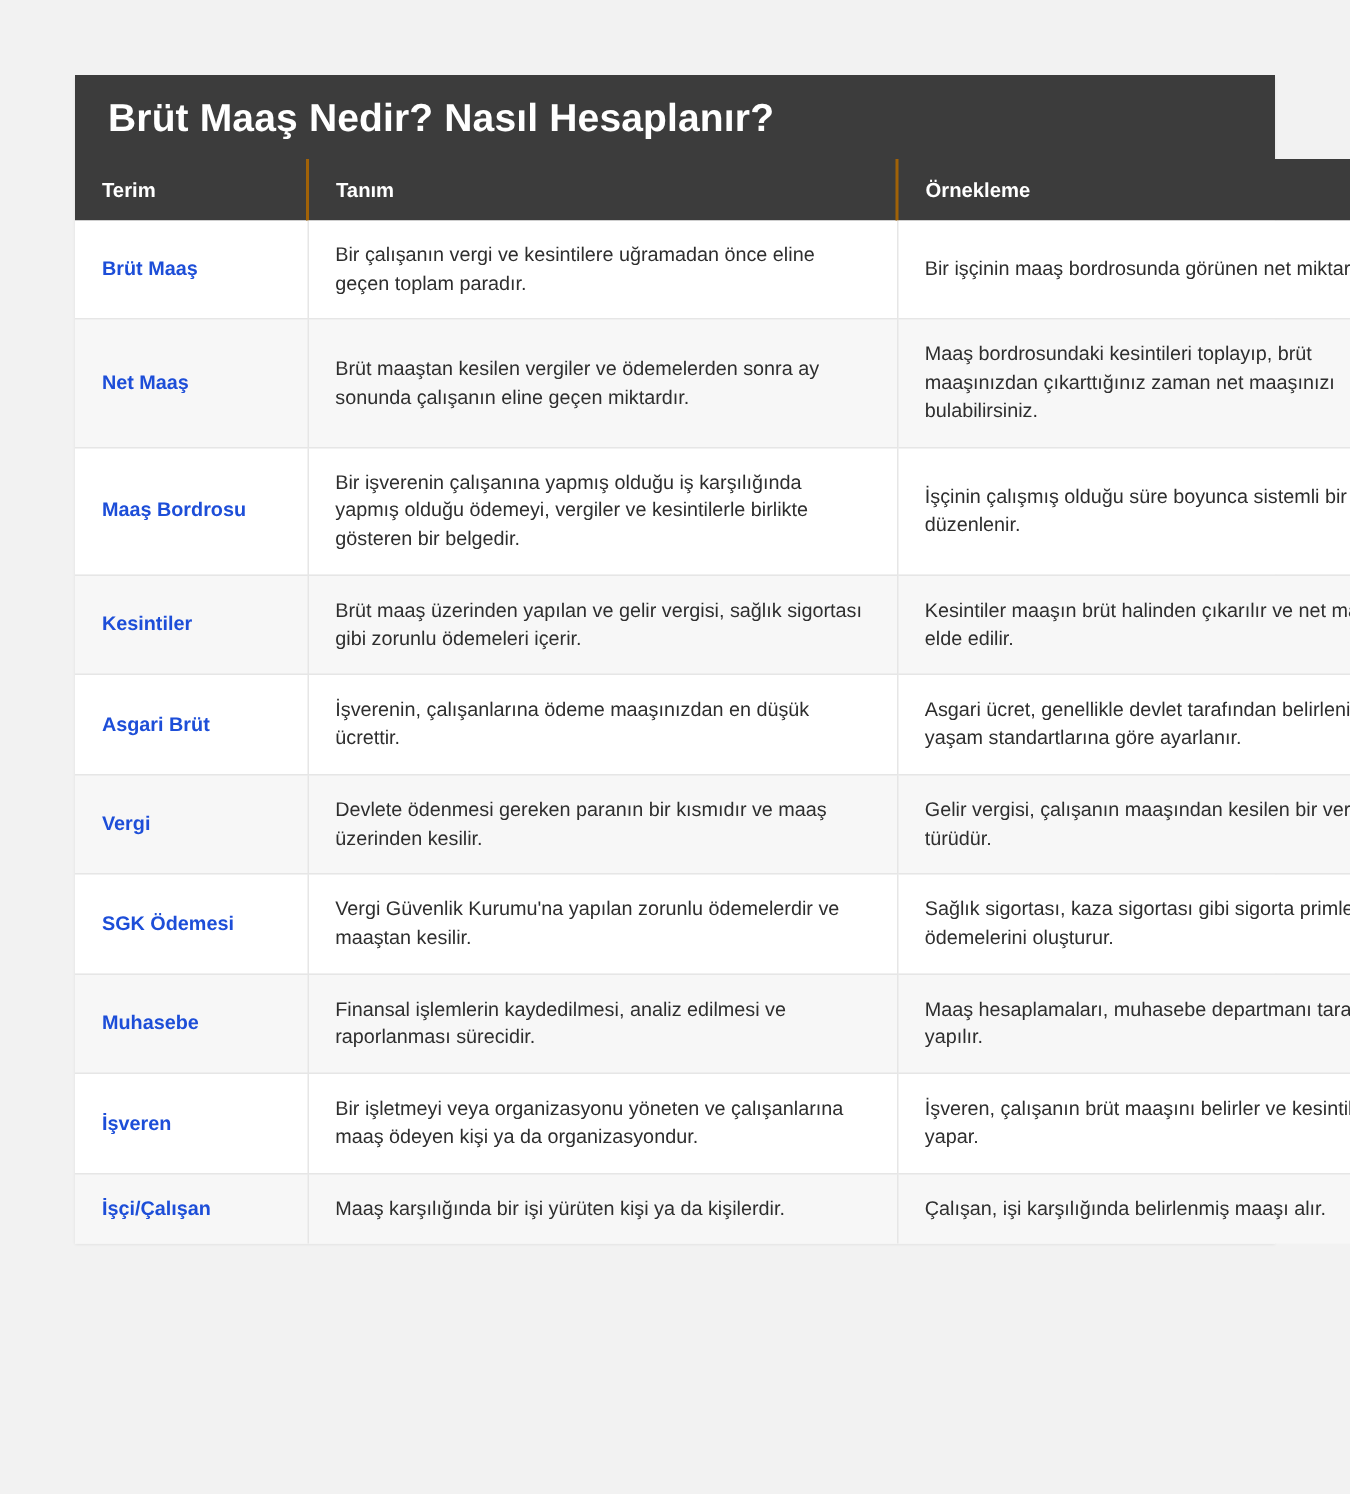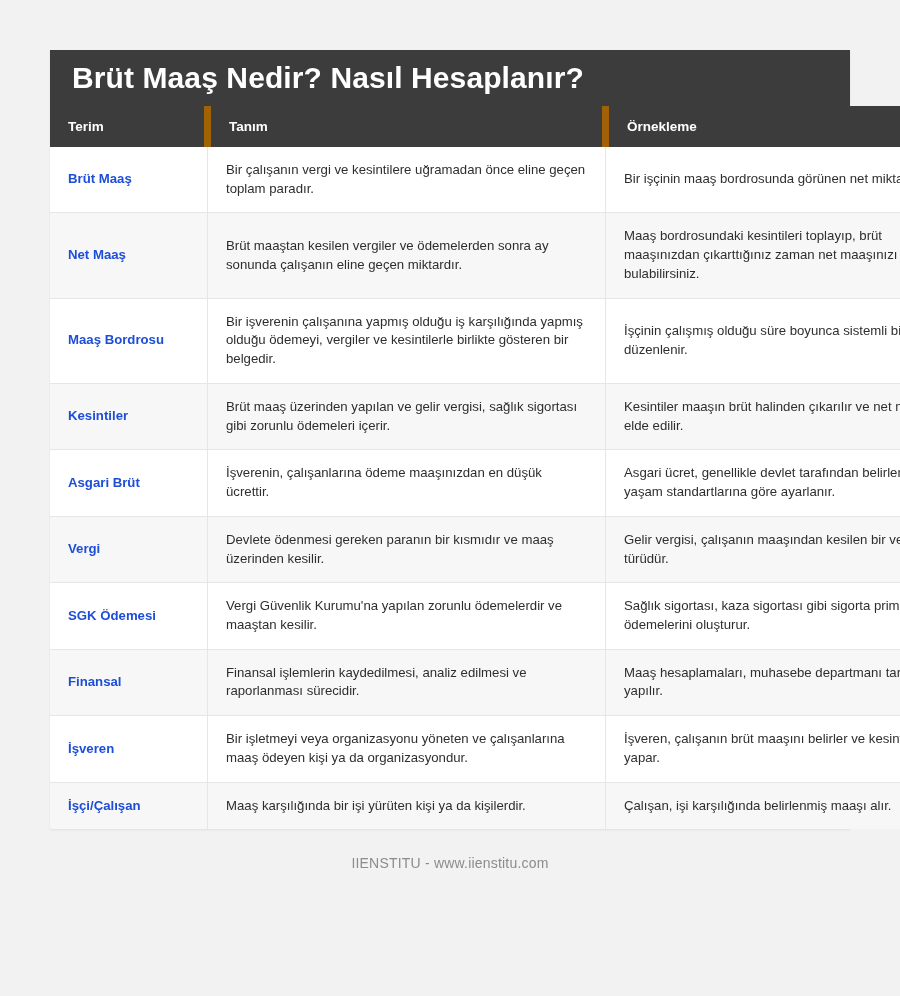--- a/index.html
+++ b/index.html
@@ -29,38 +29,38 @@
     background: #3c3c3c;
     color: #ffffff;
     height: 56px;
     display: flex;
     align-items: center;
     padding: 0 22px;
     box-sizing: border-box;
   }
   .title-bar h1 {
     margin: 0;
-    font-size: 30px;
+    font-size: 26px;
     font-weight: bold;
     letter-spacing: 0.1px;
     text-align: right;
   }
   table {
     border-collapse: collapse;
     width: 100%;
     table-layout: fixed;
   }
   thead th {
     background: #3c3c3c;
     color: #ffffff;
     font-size: 13.5px;
     font-weight: bold;
     text-align: left;
     padding: 13px 18px;
-    border-right: 7px solid #a16207;
+    border-right: 2px solid #a16207;
     vertical-align: middle;
   }
   thead th:last-child { border-right: none; }
   tbody td {
     font-size: 13.2px;
     color: #2e2e2e;
     padding: 14px 18px;
     vertical-align: middle;
     border-right: 1px solid #e6e6e6;
     border-bottom: 1px solid #e6e6e6;
@@ -130,31 +130,30 @@
           <td class="col-term">Vergi</td>
           <td class="col-def">Devlete ödenmesi gereken paranın bir kısmıdır ve maaş üzerinden kesilir.</td>
           <td class="col-ex">Gelir vergisi, çalışanın maaşından kesilen bir vergi türüdür.</td>
         </tr>
         <tr>
           <td class="col-term">SGK Ödemesi</td>
           <td class="col-def">Vergi Güvenlik Kurumu'na yapılan zorunlu ödemelerdir ve maaştan kesilir.</td>
           <td class="col-ex">Sağlık sigortası, kaza sigortası gibi sigorta primleri SGK ödemelerini oluşturur.</td>
         </tr>
         <tr class="alt">
-          <td class="col-term">Finansal</td>
+          <td class="col-term">Muhasebe</td>
           <td class="col-def">Finansal işlemlerin kaydedilmesi, analiz edilmesi ve raporlanması sürecidir.</td>
           <td class="col-ex">Maaş hesaplamaları, muhasebe departmanı tarafından yapılır.</td>
         </tr>
         <tr>
           <td class="col-term">İşveren</td>
           <td class="col-def">Bir işletmeyi veya organizasyonu yöneten ve çalışanlarına maaş ödeyen kişi ya da organizasyondur.</td>
           <td class="col-ex">İşveren, çalışanın brüt maaşını belirler ve kesintileri yapar.</td>
         </tr>
         <tr class="alt">
           <td class="col-term">İşçi/Çalışan</td>
           <td class="col-def">Maaş karşılığında bir işi yürüten kişi ya da kişilerdir.</td>
           <td class="col-ex">Çalışan, işi karşılığında belirlenmiş maaşı alır.</td>
         </tr>
       </tbody>
     </table>
   </div>
-  <div class="footer">IIENSTITU - www.iienstitu.com</div>
 </div>
 
 </body></html>

